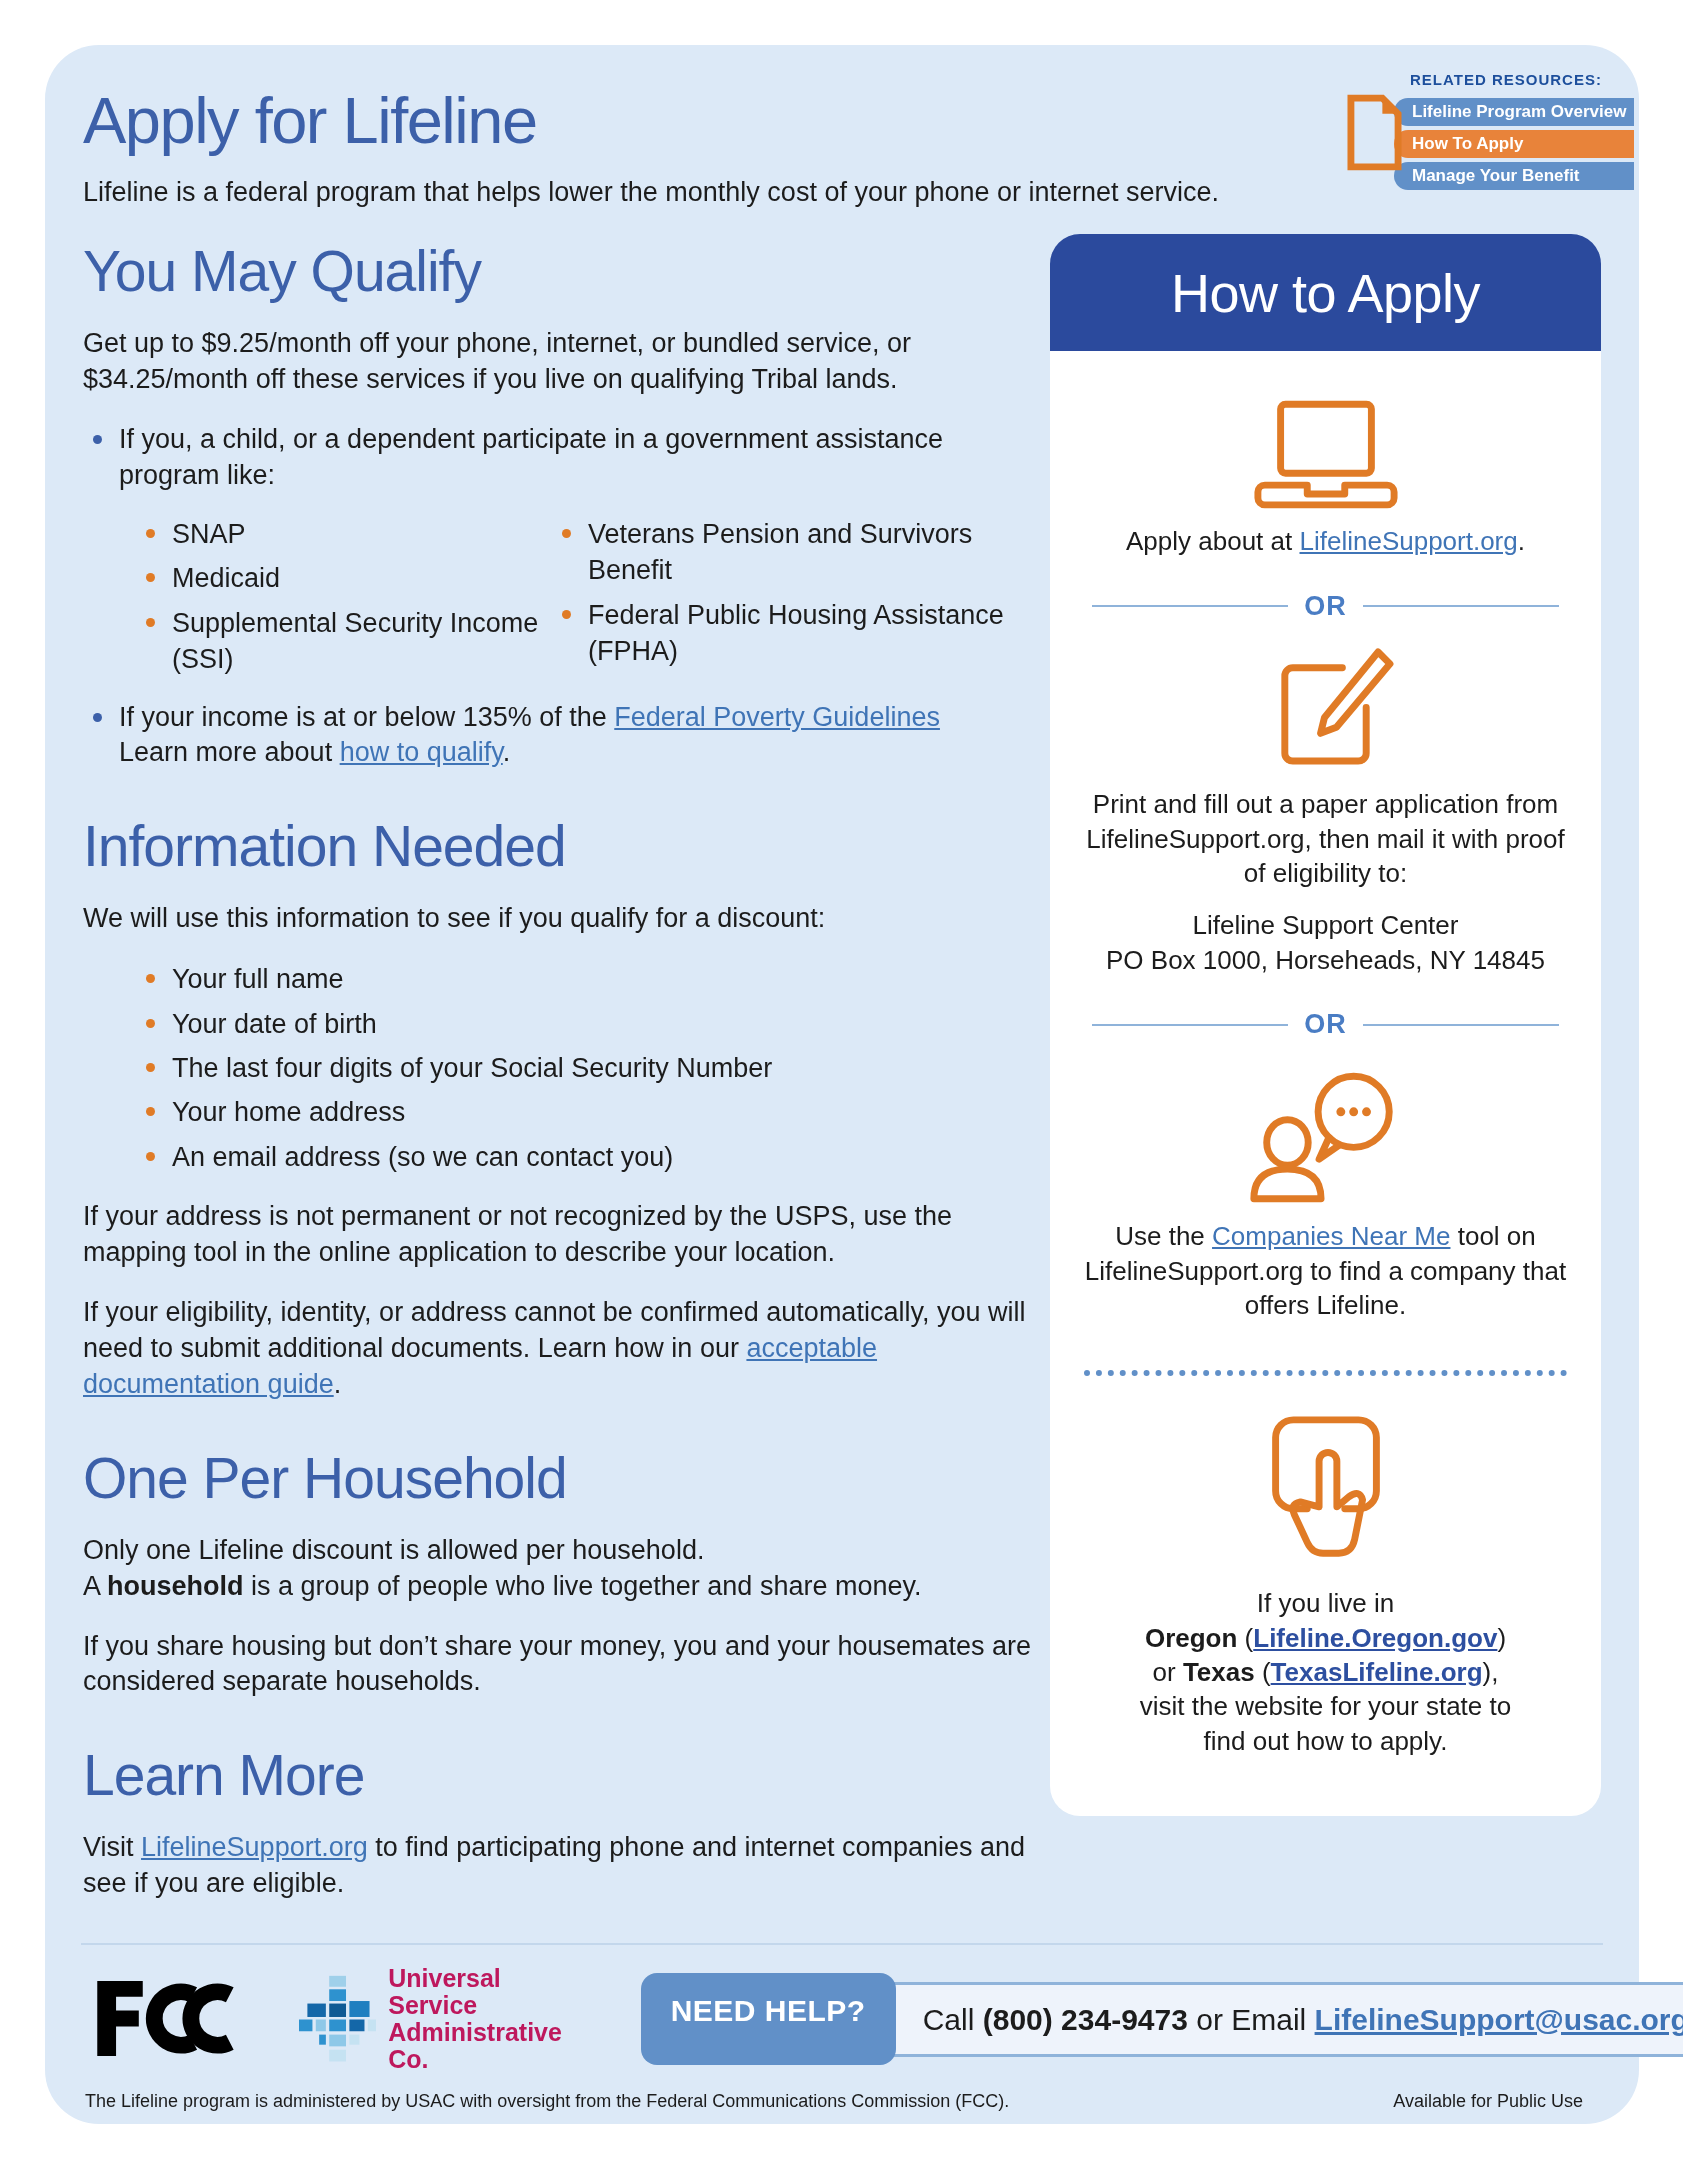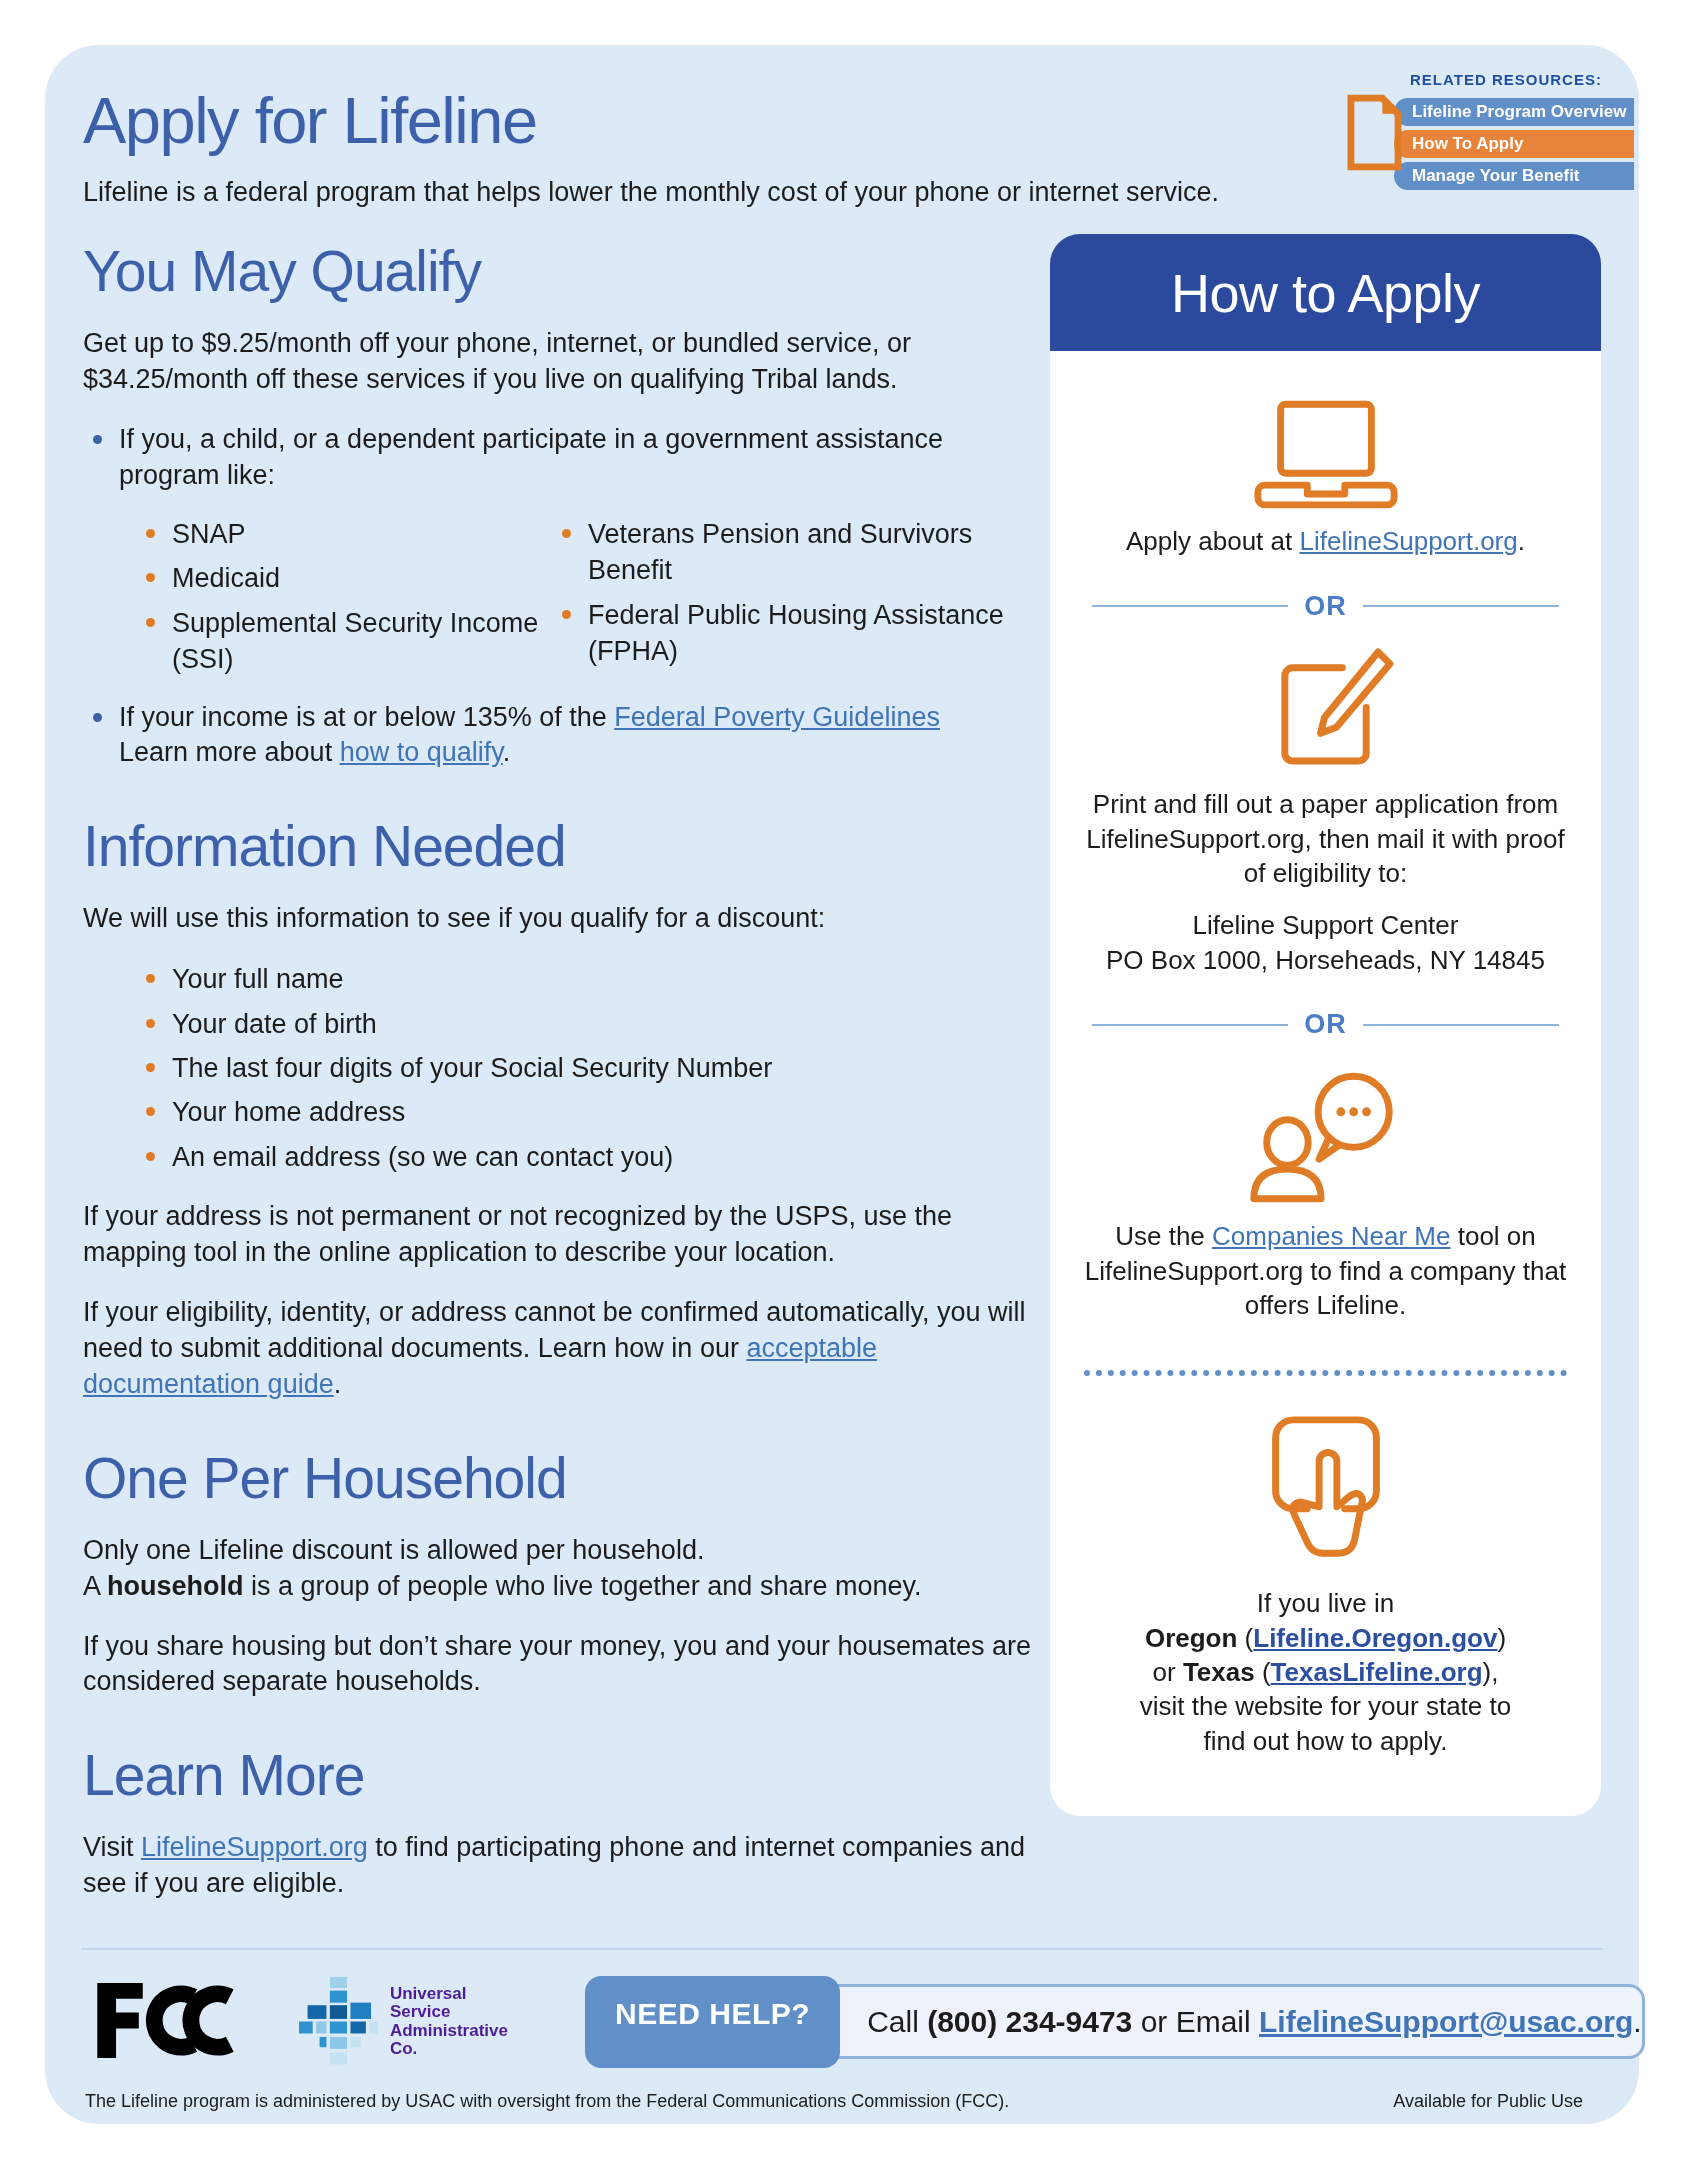--- a/index.html
+++ b/index.html
@@ -74,21 +74,21 @@
   .or-divider .rule{flex:1;border-top:2px solid #8fb3da;height:0;}
   .or-divider .or-text{margin:0 16px;color:#4a7dc4;font-weight:bold;font-size:27px;letter-spacing:1px;}
   .dotted-divider{border-top:6px dotted #6190c8;height:0;margin:48px 6px 30px 6px;}
   .address{margin-top:18px;}
   
   .footer{position:absolute;left:32px;right:32px;bottom:12px;}
   .footer-sep{border-top:2px solid #c3d7ec;margin:0 4px 20px 4px;}
   .footer-row{display:flex;align-items:center;}
   .fcc-logo{flex:0 0 auto;margin-left:14px;}
   .usac{display:flex;align-items:center;margin-left:59px;}
-  .usac-text{margin-left:12px;color:#4c1d95;font-weight:bold;font-size:17px;line-height:1.08;}
+  .usac-text{margin-left:12px;color:#be185d;font-weight:bold;font-size:25px;line-height:1.08;}
   .need-help{flex:1;display:flex;align-items:center;margin-left:65px;position:relative;}
   .nh-label{
     background:#6190c8;color:#fff;font-weight:bold;font-size:30px;letter-spacing:0.5px;
     height:92px;line-height:75px;padding:0 30px;border-radius:16px;z-index:2;white-space:nowrap;
   }
   .nh-box{
     flex:1;margin-left:-18px;background:#eef3fb;border:3px solid #8fb3da;border-radius:16px;
     height:69px;line-height:69px;padding-left:42px;font-size:30px;white-space:nowrap;
   }
   .footnote{display:flex;justify-content:space-between;font-size:18px;margin:18px 24px 0 8px;text-align:right;}

